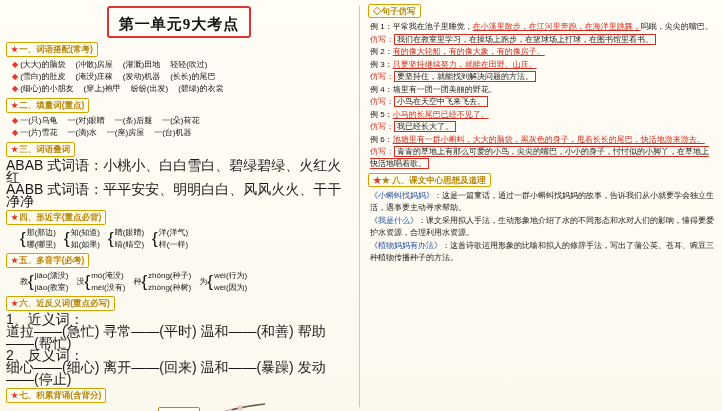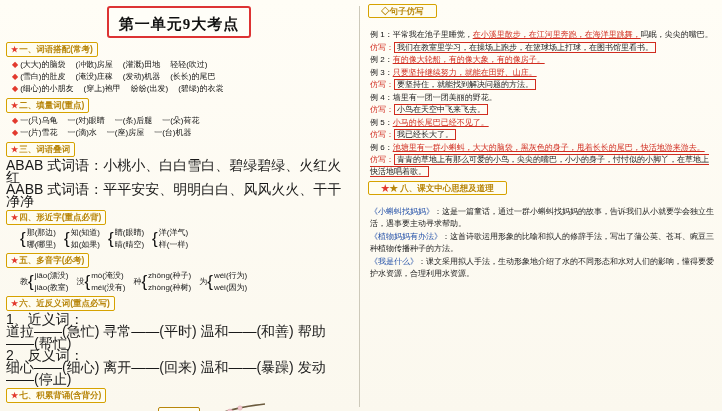--- a/index.html
+++ b/index.html
@@ -90,27 +90,27 @@
     line-height:11px;
   }
   .brace-items{display:flex;flex-direction:column;}
   .plain{
     line-height:12px;font-size:14px;
   }
   .r-head{
     display:inline-block;
     border:1.2px solid #d6a200;
     border-radius:2px;
-    padding:0px 12px;
+    padding:0px 4px;
     background:#fffdf0;
     color:#b8860b;
     font-weight:bold;
     font-size:8.5px;
     line-height:12px;
-    margin-bottom:10px;
+    margin-bottom:2px;
   }
   .ex{
     margin:1px 0 1px 2px;
     line-height:11.5px;
     font-size:8px;
   }
   .ex .lbl{color:#111;text-align:center;}
   .ex .lbl-red{color:#d12c1f;}
   .u-red{color:#d12c1f;text-decoration:underline;text-decoration-color:#d12c1f;}
   .boxed-red{
@@ -350,19 +350,19 @@
     </div>
 
     <div class="r-head" style="margin-top:3px;">
       <span class="star" style="color:#e23a2e;">★</span><span>★ 八、课文中心思想及道理</span>
     </div>
 
     <div class="bookline">
       <span class="bk">《小蝌蚪找妈妈》</span><span>：这是一篇童话，通过一群小蝌蚪找妈妈的故事，告诉我们从小就要学会独立生活，遇事要主动寻求帮助。</span>
     </div>
     <div class="bookline">
+      <span class="bk">《我是什么》</span><span>：课文采用拟人手法，生动形象地介绍了水的不同形态和水对人们的影响，懂得要爱护水资源，合理利用水资源。</span>
+    </div>
+    <div class="bookline">
       <span class="bk">《植物妈妈有办法》</span><span>：这首诗歌运用形象的比喻和拟人的修辞手法，写出了蒲公英、苍耳、豌豆三种植物传播种子的方法。</span>
-    </div>
-    <div class="bookline">
-      <span class="bk">《我是什么》</span><span>：课文采用拟人手法，生动形象地介绍了水的不同形态和水对人们的影响，懂得要爱护水资源，合理利用水资源。</span>
     </div>
   </div>
 </div>
 
 </body></html>

